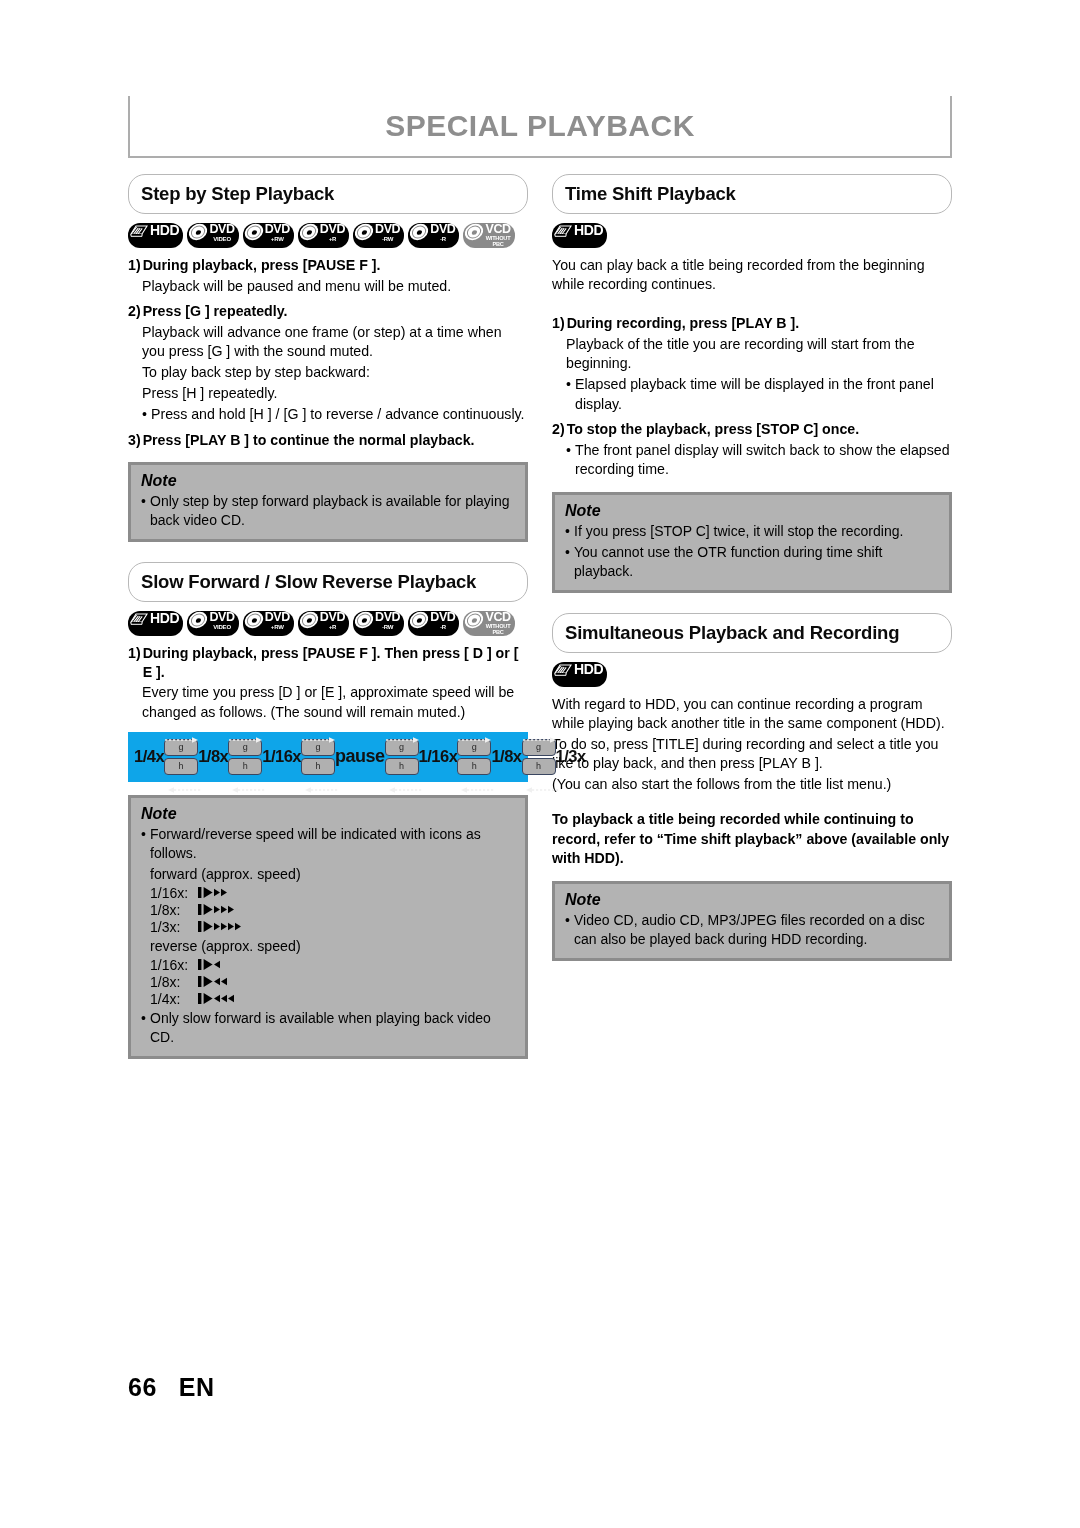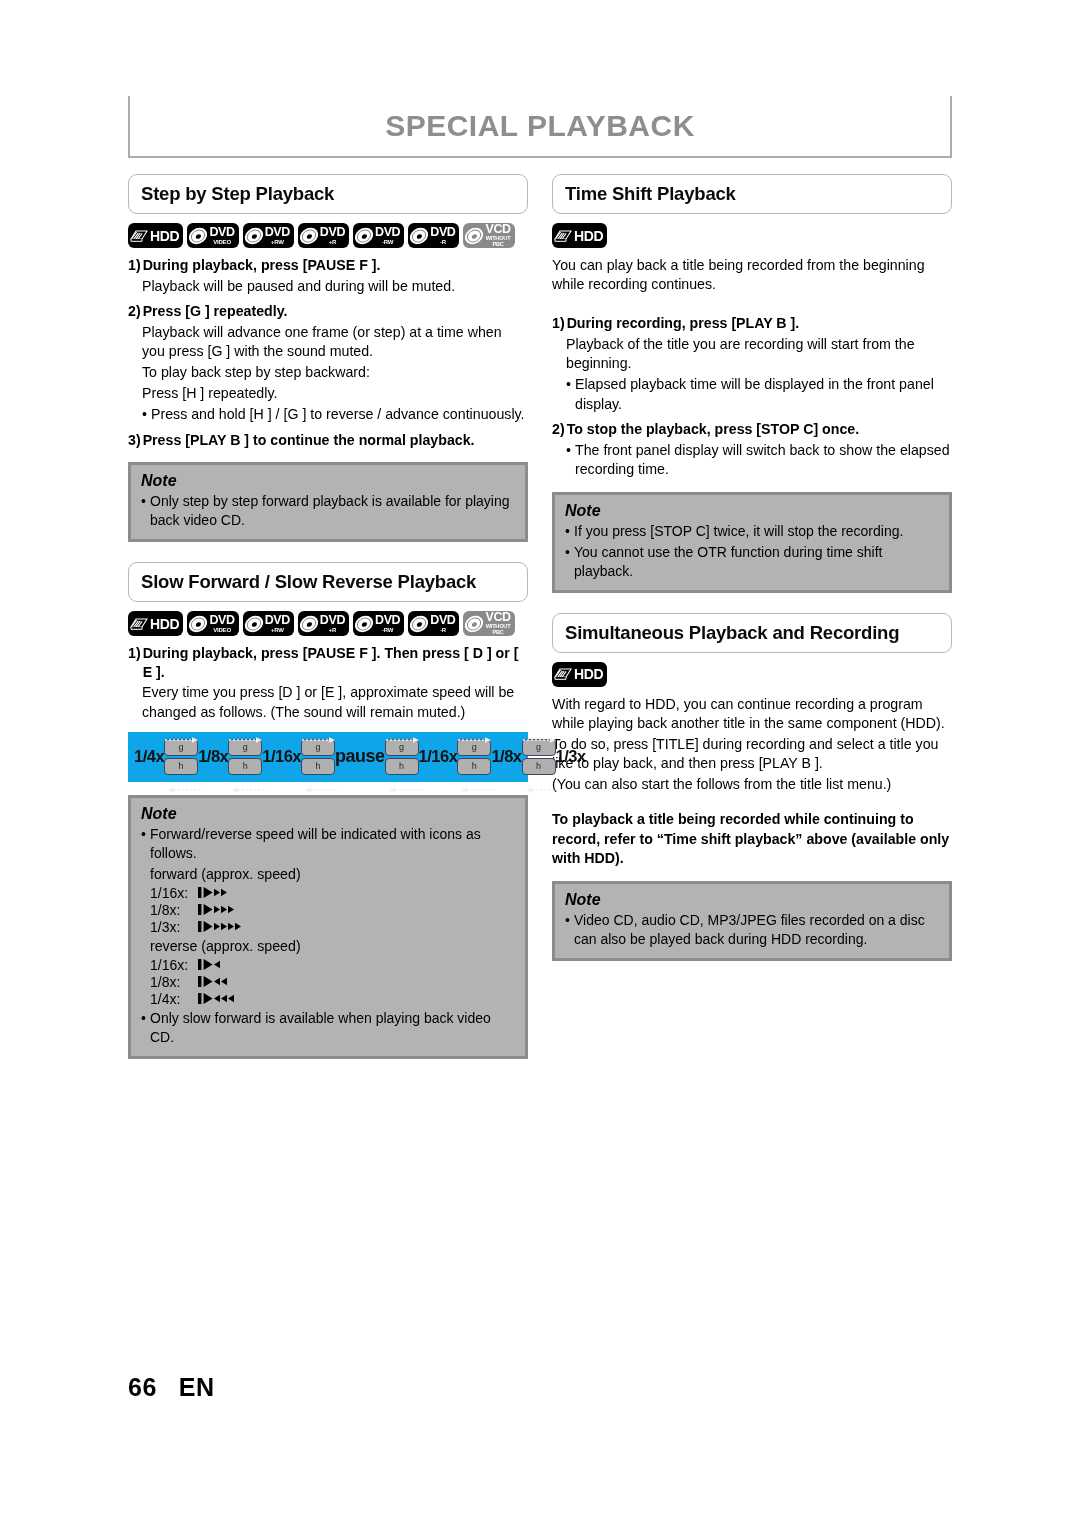--- a/index.html
+++ b/index.html
@@ -38,37 +38,37 @@
     letter-spacing: 0.5px;
   }
 
   
   .columns { display: flex; gap: 24px; align-items: flex-start; }
   .col { width: 400px; }
 
   
   .sec-head {
     border: 1.5px solid #b8b8b8;
-    border-radius: 9px;
+    border-radius: 17px;
     height: 40px;
     display: flex;
     align-items: center;
     padding: 3px 12px;
     margin-bottom: 9px;
   }
   .sec-head-text { font-size: 18.5px; font-weight: bold; color: #0b0b0b; letter-spacing: -0.2px; }
 
   
   .icons { display: flex; flex-wrap: wrap; gap: 4px; margin-bottom: 8px; max-width: 400px; }
   .badge {
     height: 25px;
     background: #000;
-    border-radius: 6px;
+    border-radius: 12px;
     display: inline-flex;
-    align-items: center;
+    align-items: flex-start;
     padding: 0 4px 0 2px;
     color: #fff;
   }
   .badge.gray { background: #8a8a8a; }
   .disc {
     width: 18px; height: 18px; flex: 0 0 18px;
     border-radius: 50%;
     background: #fff;
     position: relative;
     margin-right: 2px;
@@ -248,21 +248,21 @@
               <span class="badge-sub">WITHOUT</span>
               <span class="badge-sub">PBC</span>
             </span>
         </div>
       </div>
 
       <div class="step">
         <span class="step-num">1)</span>
         <span class="step-body">During playback, press [PAUSE F ].</span>
       </div>
-      <div class="para">Playback will be paused and during will be muted.</div>
+      <div class="para">Playback will be paused and menu will be muted.</div>
 
       <div class="step">
         <span class="step-num">2)</span>
         <span class="step-body">Press [G  ] repeatedly.</span>
       </div>
       <div class="para">Playback will advance one frame (or step) at a time when you press [G  ] with the sound muted.</div>
       <div class="para">To play back step by step backward:</div>
       <div class="para">Press [H  ] repeatedly.</div>
       <div class="bullet">
         <span class="dot">•</span>

